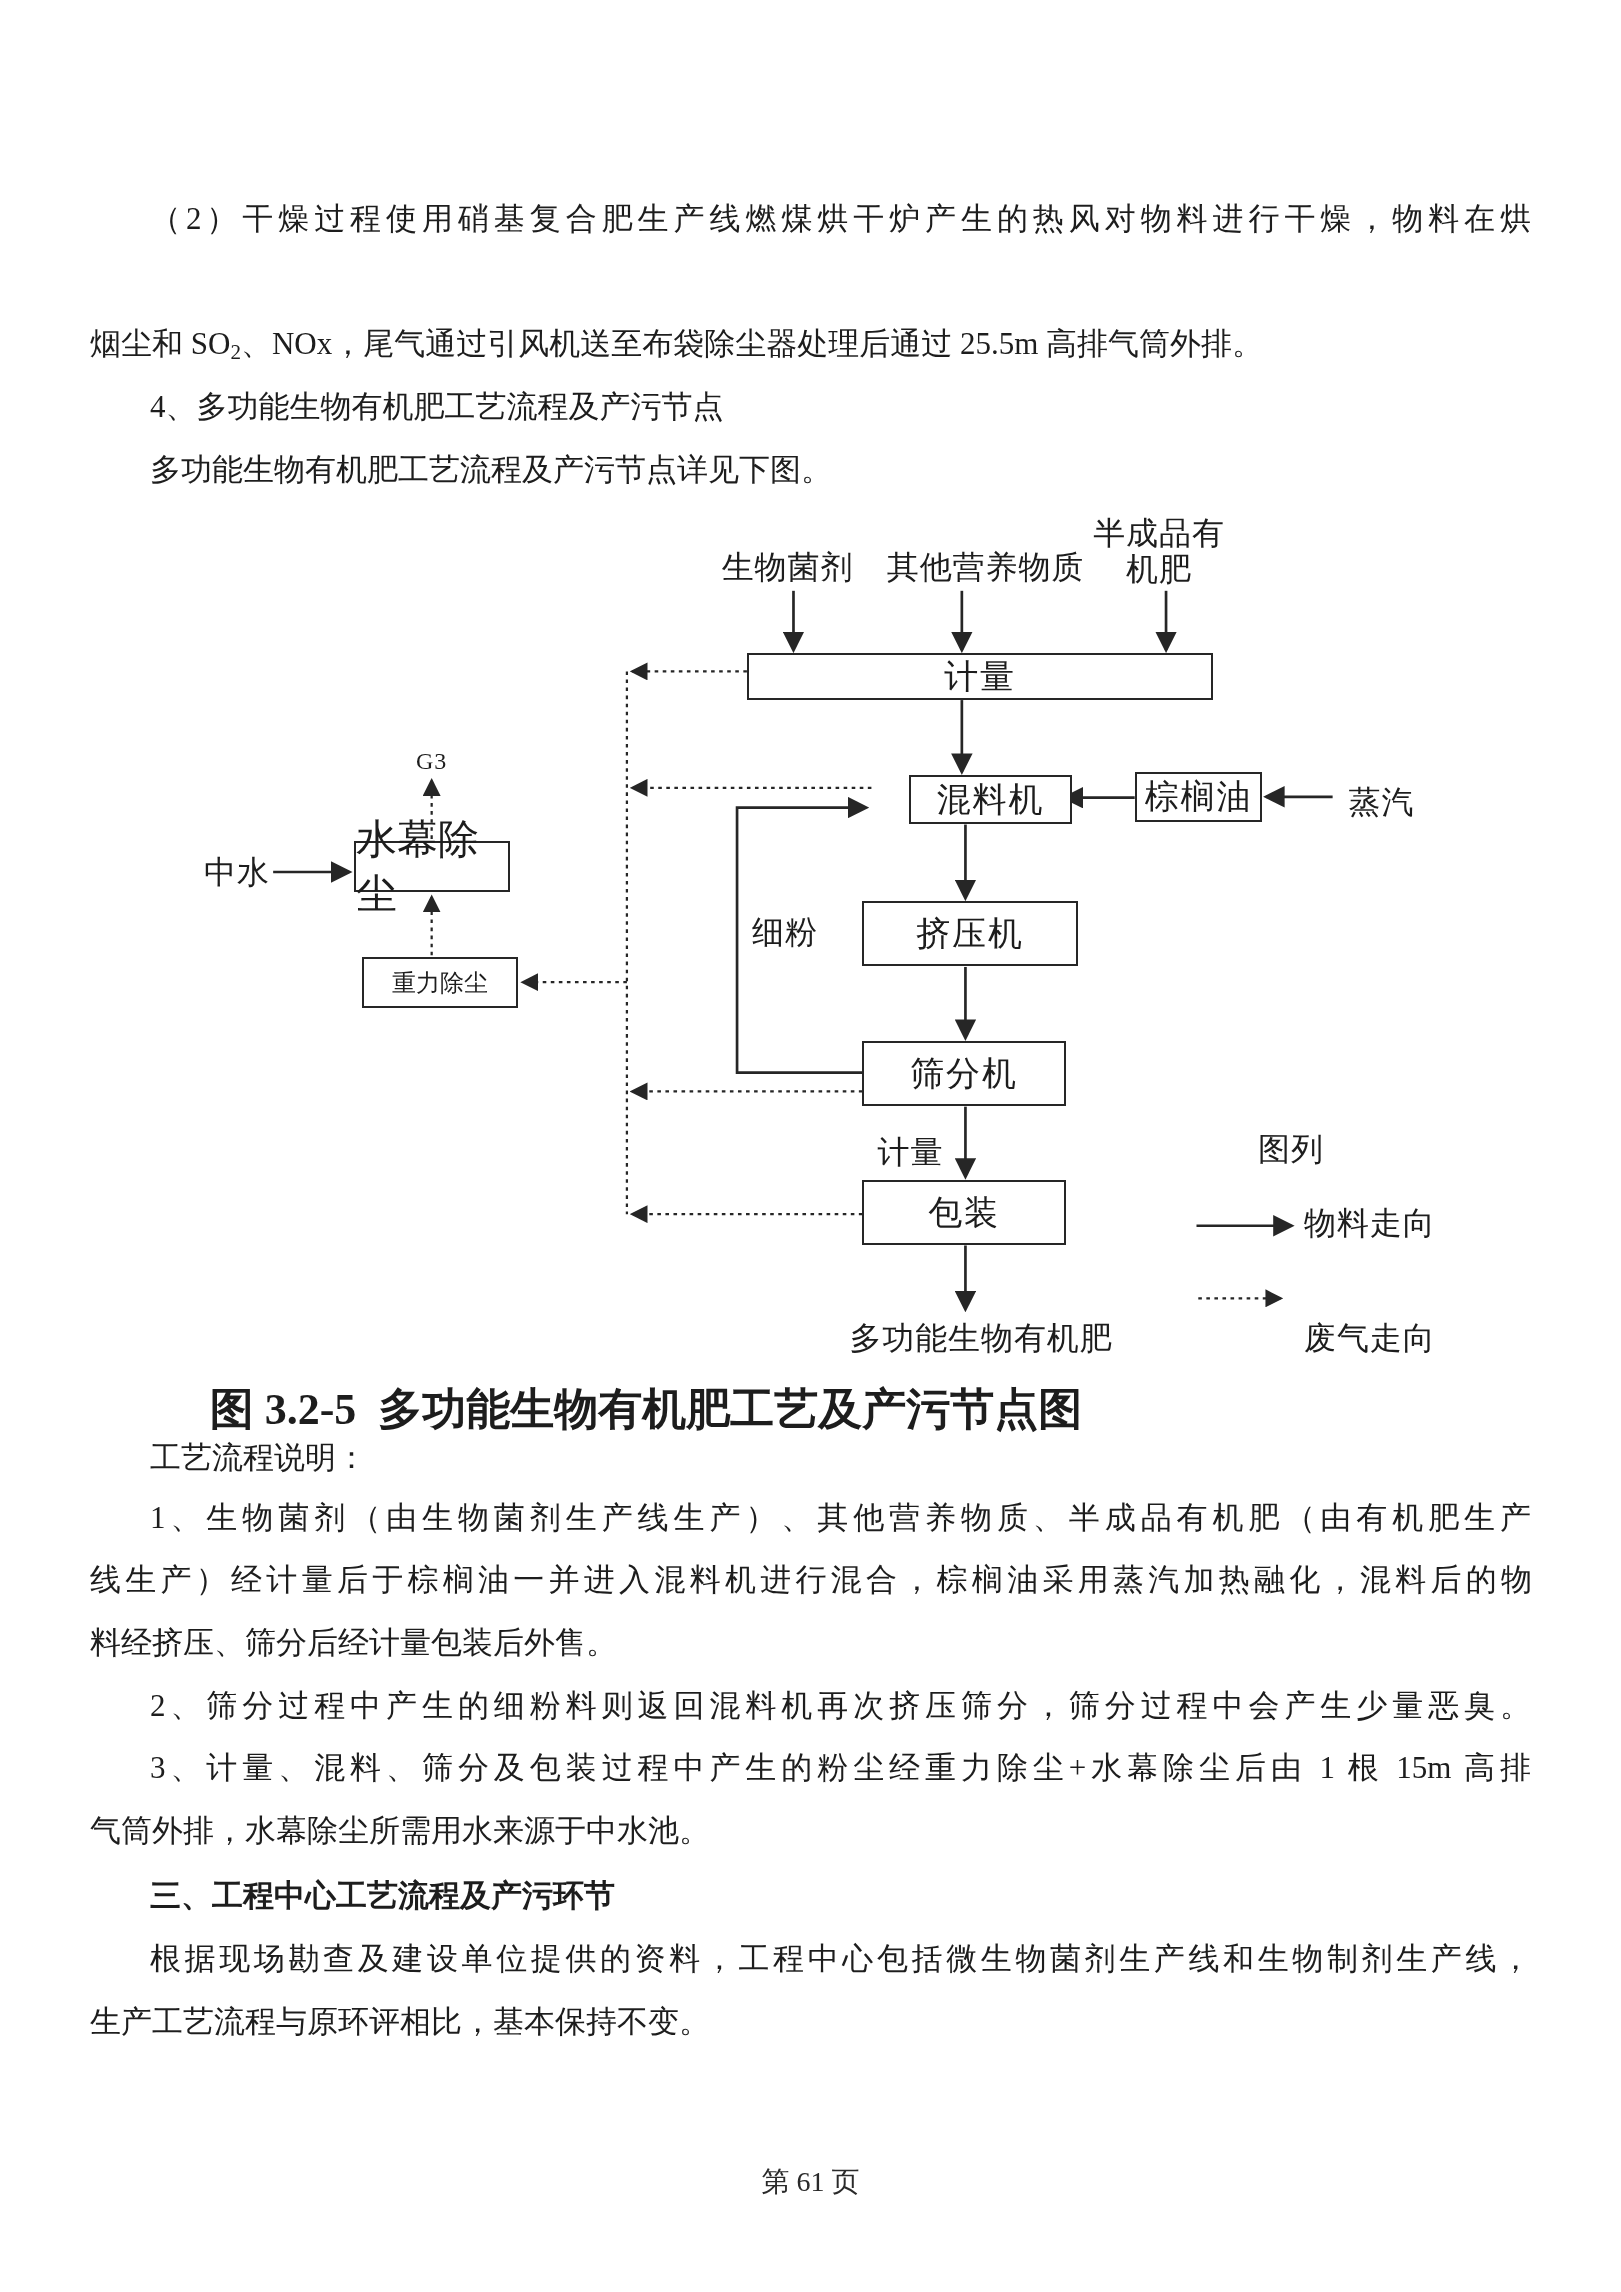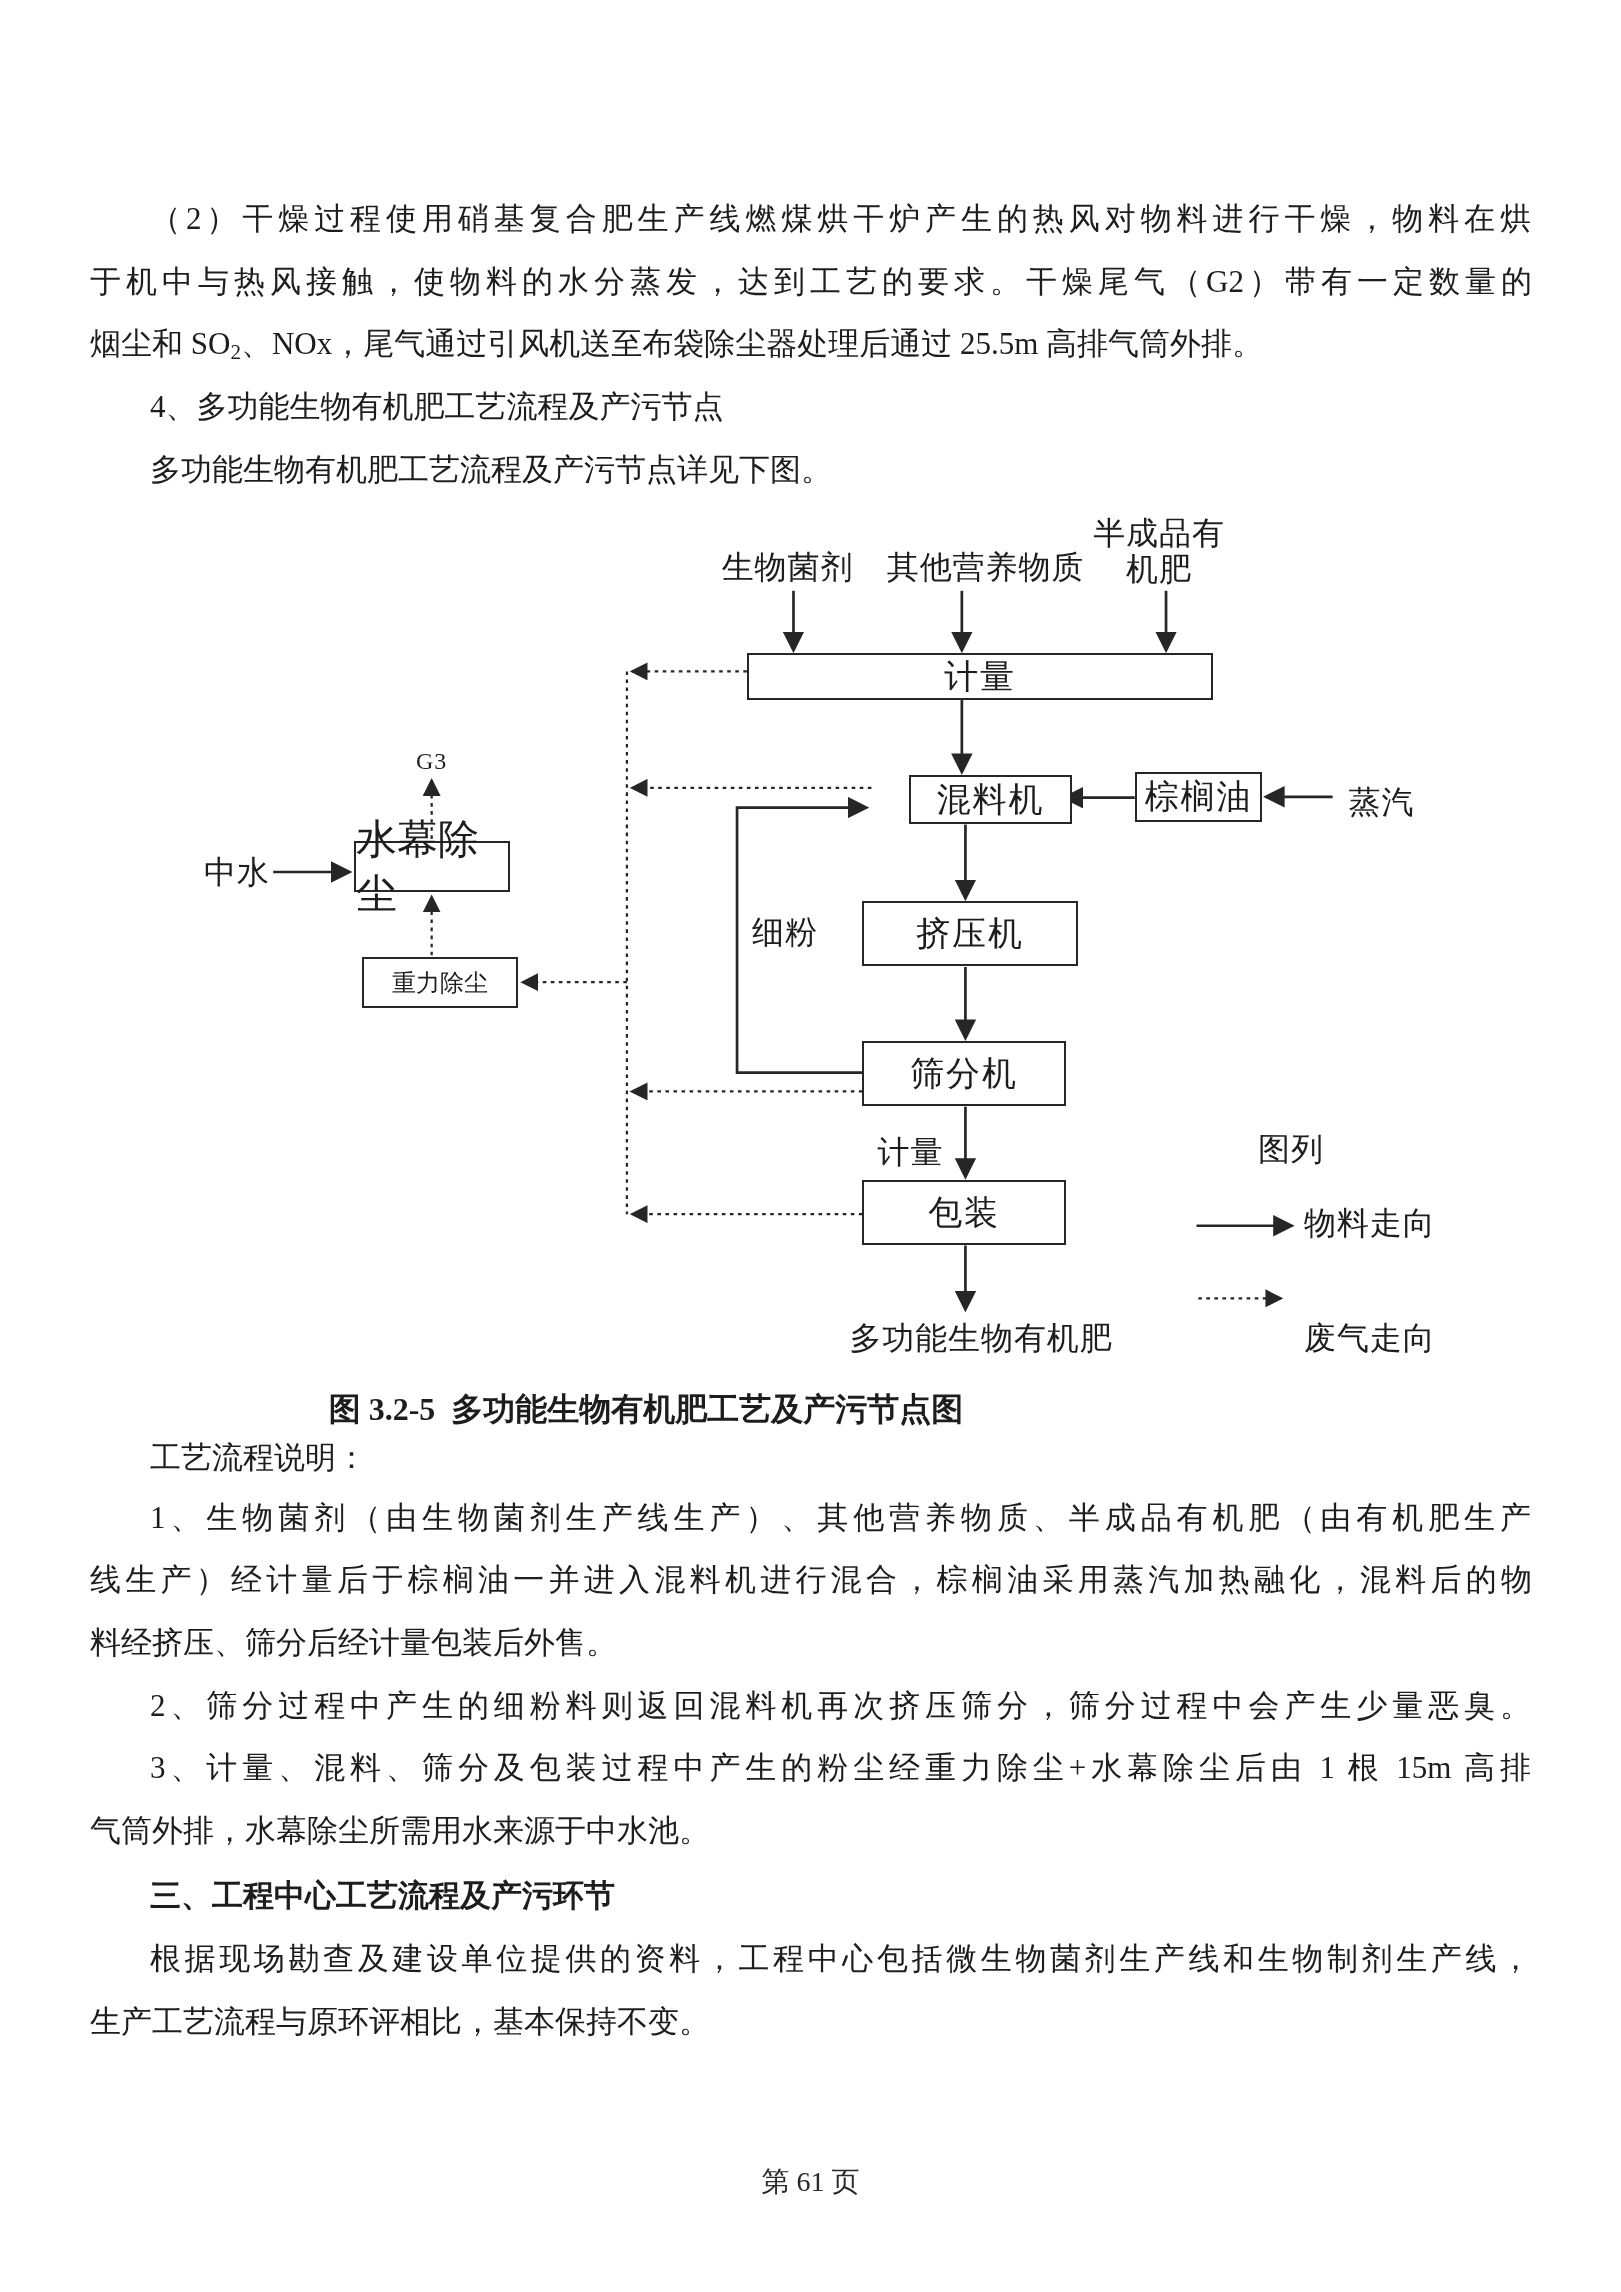--- a/index.html
+++ b/index.html
@@ -46,21 +46,20 @@
     position:absolute;left:0;top:2163px;width:1621px;
     text-align:center;font-size:28px;color:#2a2a2a;
   }
 </style>
 </head>
 <body>
 
 <div class="page">
 
   <div class="tline j" style="left:150px;top:197px;width:1381px;">（2）干燥过程使用硝基复合肥生产线燃煤烘干炉产生的热风对物料进行干燥，物料在烘</div>
-  <div class="tline j" style="left:90px;top:260px;width:1442px;">于机中与热风接触，使物料的水分蒸发，达到工艺的要求。干燥尾气（G2）带有一定数量的</div>
   <div class="tline" style="left:90px;top:322px;width:1442px;"><span>烟尘和 SO</span><sub class="s2">2</sub><span>、NOx，尾气通过引风机送至布袋除尘器处理后通过 25.5m 高排气筒外排。</span></div>
   <div class="tline" style="left:150px;top:385px;width:1381px;">4、多功能生物有机肥工艺流程及产污节点</div>
   <div class="tline" style="left:150px;top:448px;width:1381px;">多功能生物有机肥工艺流程及产污节点详见下图。</div>
 
   <div class="diagram">
 
     <svg width="1621" height="878" viewBox="0 0 1810 980">
       <defs>
         <marker id="ah" viewBox="0 0 10 10" refX="8.5" refY="5" markerWidth="8" markerHeight="8" orient="auto-start-reverse">
           <path d="M0,0 L10,5 L0,10 z" fill="#262626"></path>
@@ -113,21 +112,21 @@
     <div class="dlabel" style="left:1343px;top:265px;width:77px;">蒸汽</div>
     <div class="dlabel" style="left:749px;top:395px;width:72px;">细粉</div>
     <div class="dlabel" style="left:873px;top:615px;width:75px;">计量</div>
     <div class="dlabel" style="left:842px;top:801px;width:278px;">多功能生物有机肥</div>
 
     <div class="dlabel" style="left:1248px;top:612px;width:86px;">图列</div>
     <div class="dlabel" style="left:1304px;top:686px;width:143px;text-align:left;">物料走向</div>
     <div class="dlabel" style="left:1304px;top:801px;width:143px;text-align:left;">废气走向</div>
   </div>
 
-  <div class="tline bold center" style="left:0px;top:1388px;width:1292px;font-size:32px;">图 3.2-5  多功能生物有机肥工艺及产污节点图</div>
+  <div class="tline bold center" style="left:0px;top:1388px;width:1292px;font-size:44px;">图 3.2-5  多功能生物有机肥工艺及产污节点图</div>
   <div class="tline" style="left:150px;top:1436px;width:1381px;">工艺流程说明：</div>
   <div class="tline j" style="left:150px;top:1496px;width:1381px;">1、生物菌剂（由生物菌剂生产线生产）、其他营养物质、半成品有机肥（由有机肥生产</div>
   <div class="tline j" style="left:90px;top:1558px;width:1442px;">线生产）经计量后于棕榈油一并进入混料机进行混合，棕榈油采用蒸汽加热融化，混料后的物</div>
   <div class="tline" style="left:90px;top:1621px;width:1442px;">料经挤压、筛分后经计量包装后外售。</div>
   <div class="tline j" style="left:150px;top:1684px;width:1381px;">2、筛分过程中产生的细粉料则返回混料机再次挤压筛分，筛分过程中会产生少量恶臭。</div>
   <div class="tline j" style="left:150px;top:1746px;width:1381px;">3、计量、混料、筛分及包装过程中产生的粉尘经重力除尘+水幕除尘后由 1 根 15m 高排</div>
   <div class="tline" style="left:90px;top:1809px;width:1442px;">气筒外排，水幕除尘所需用水来源于中水池。</div>
   <div class="tline bold" style="left:150px;top:1874px;width:1381px;">三、工程中心工艺流程及产污环节</div>
   <div class="tline j" style="left:150px;top:1937px;width:1381px;">根据现场勘查及建设单位提供的资料，工程中心包括微生物菌剂生产线和生物制剂生产线，</div>
   <div class="tline" style="left:90px;top:2000px;width:1442px;">生产工艺流程与原环评相比，基本保持不变。</div>

